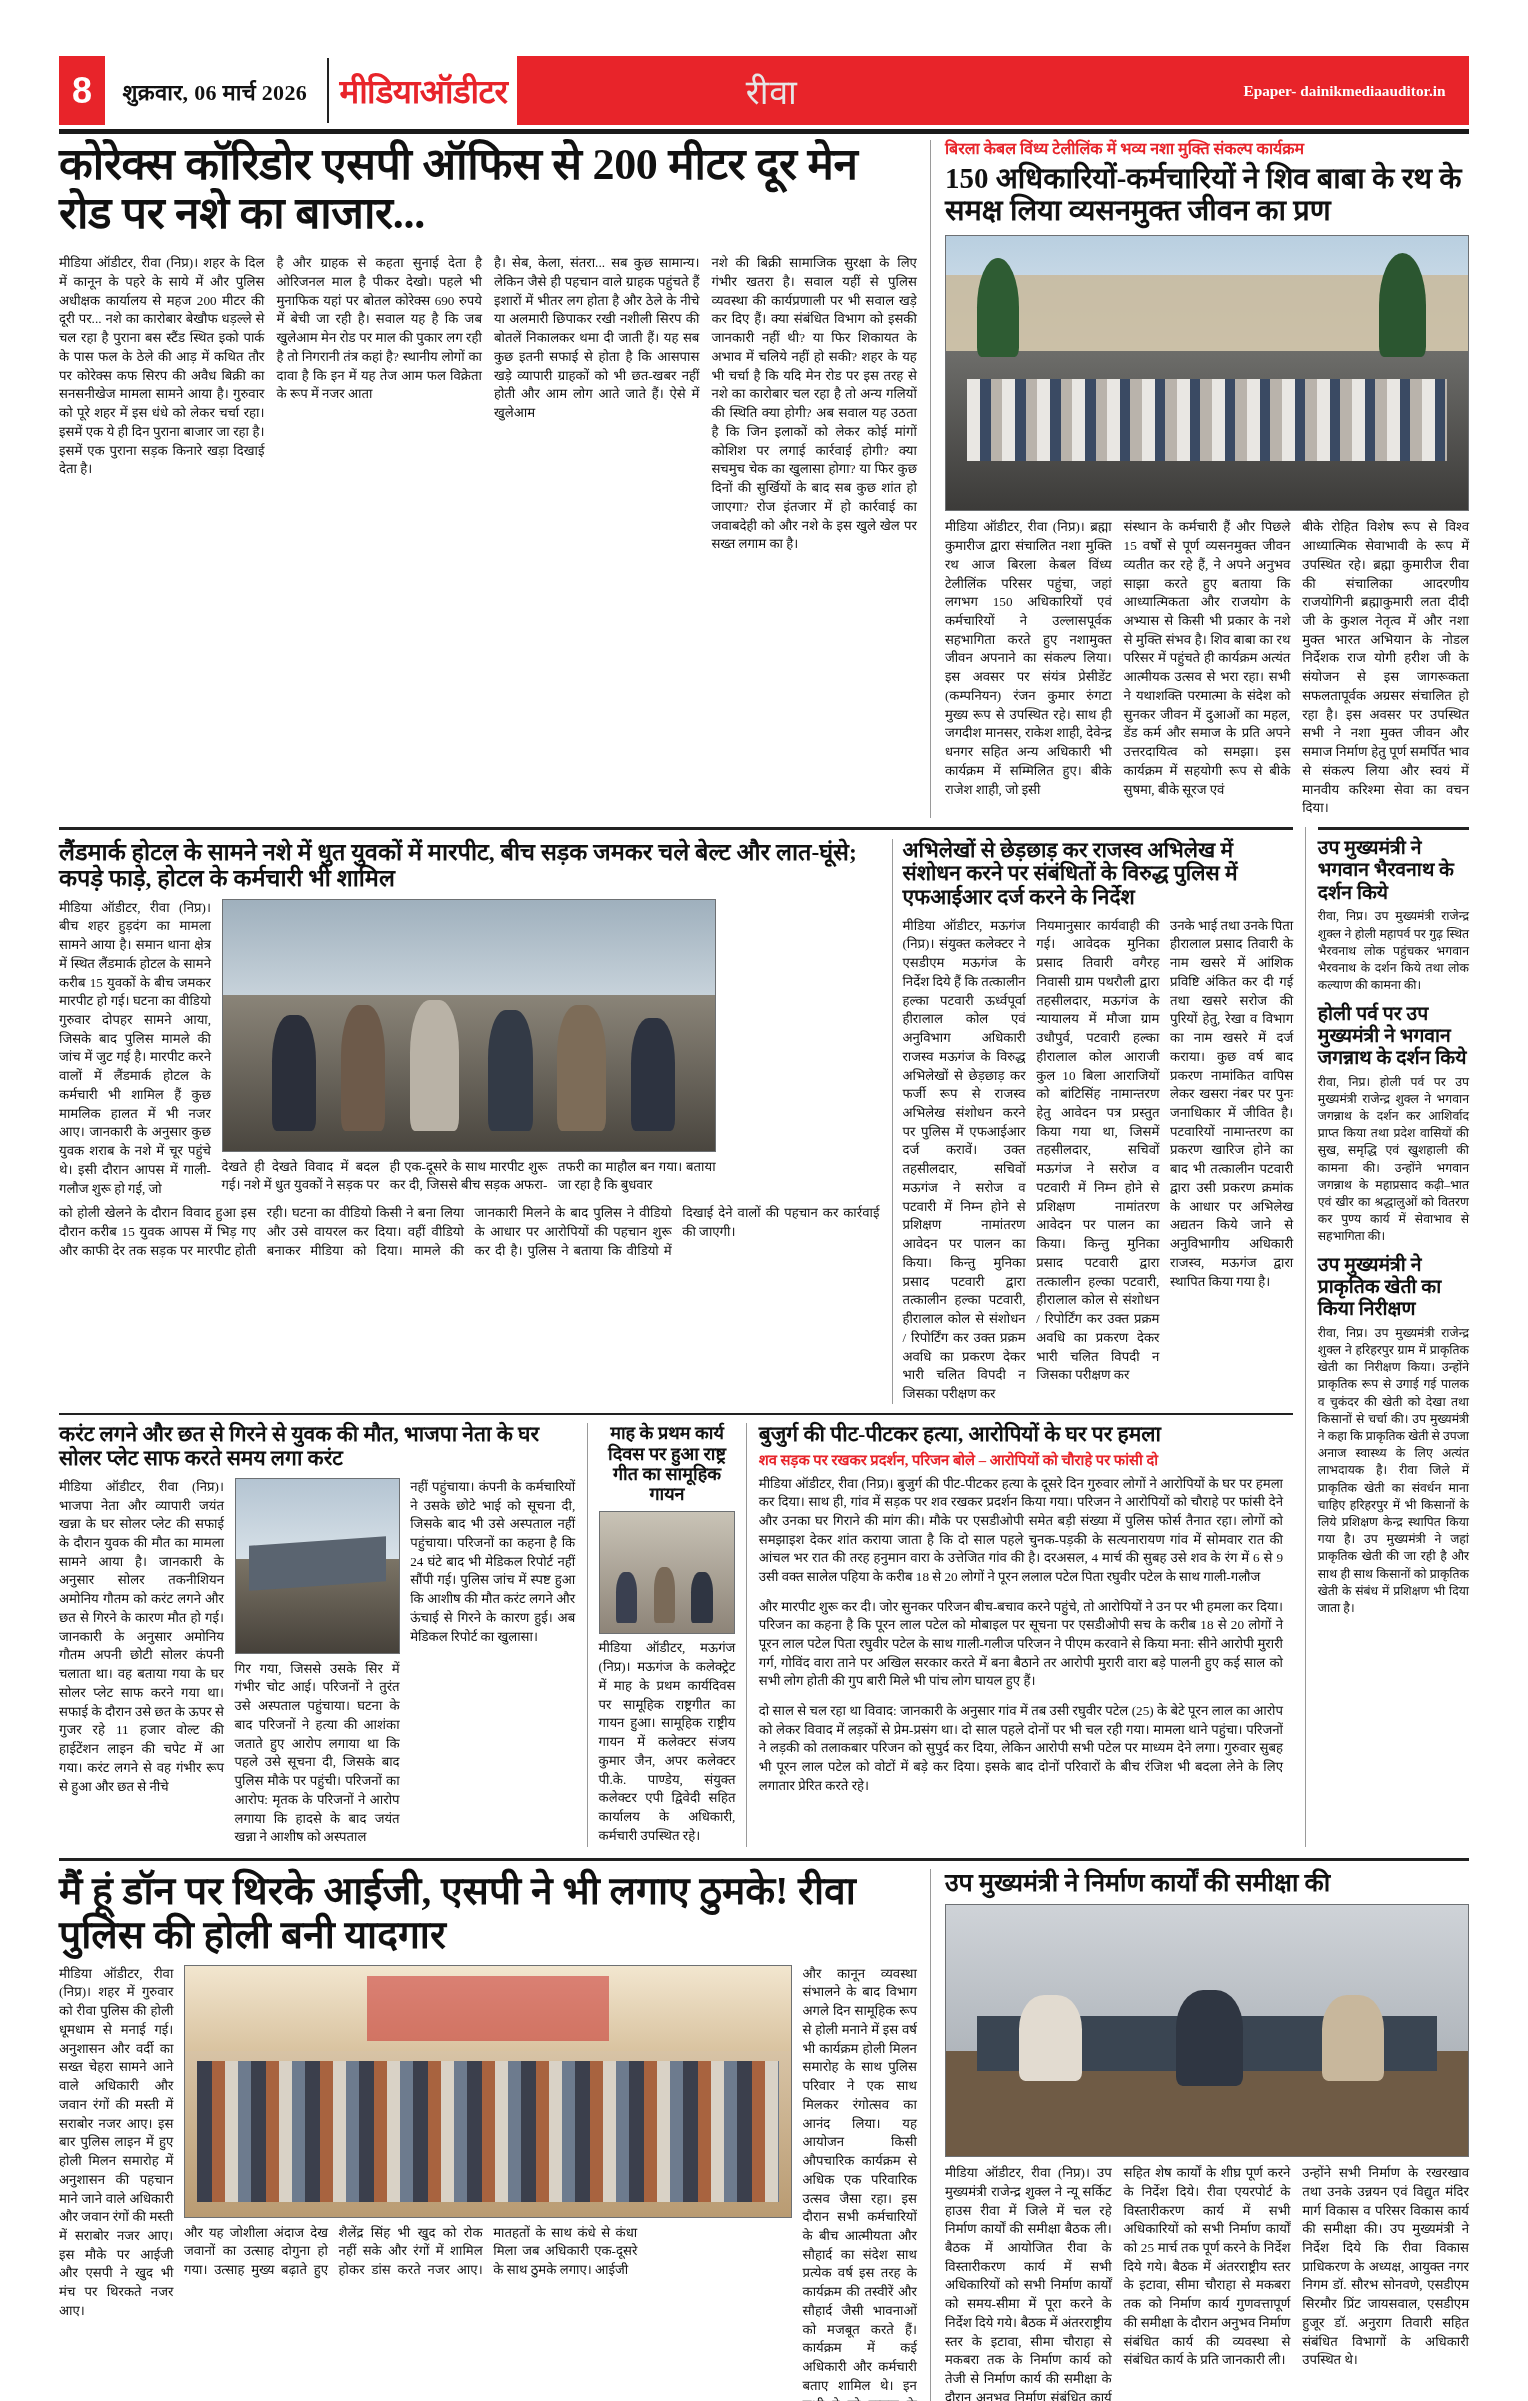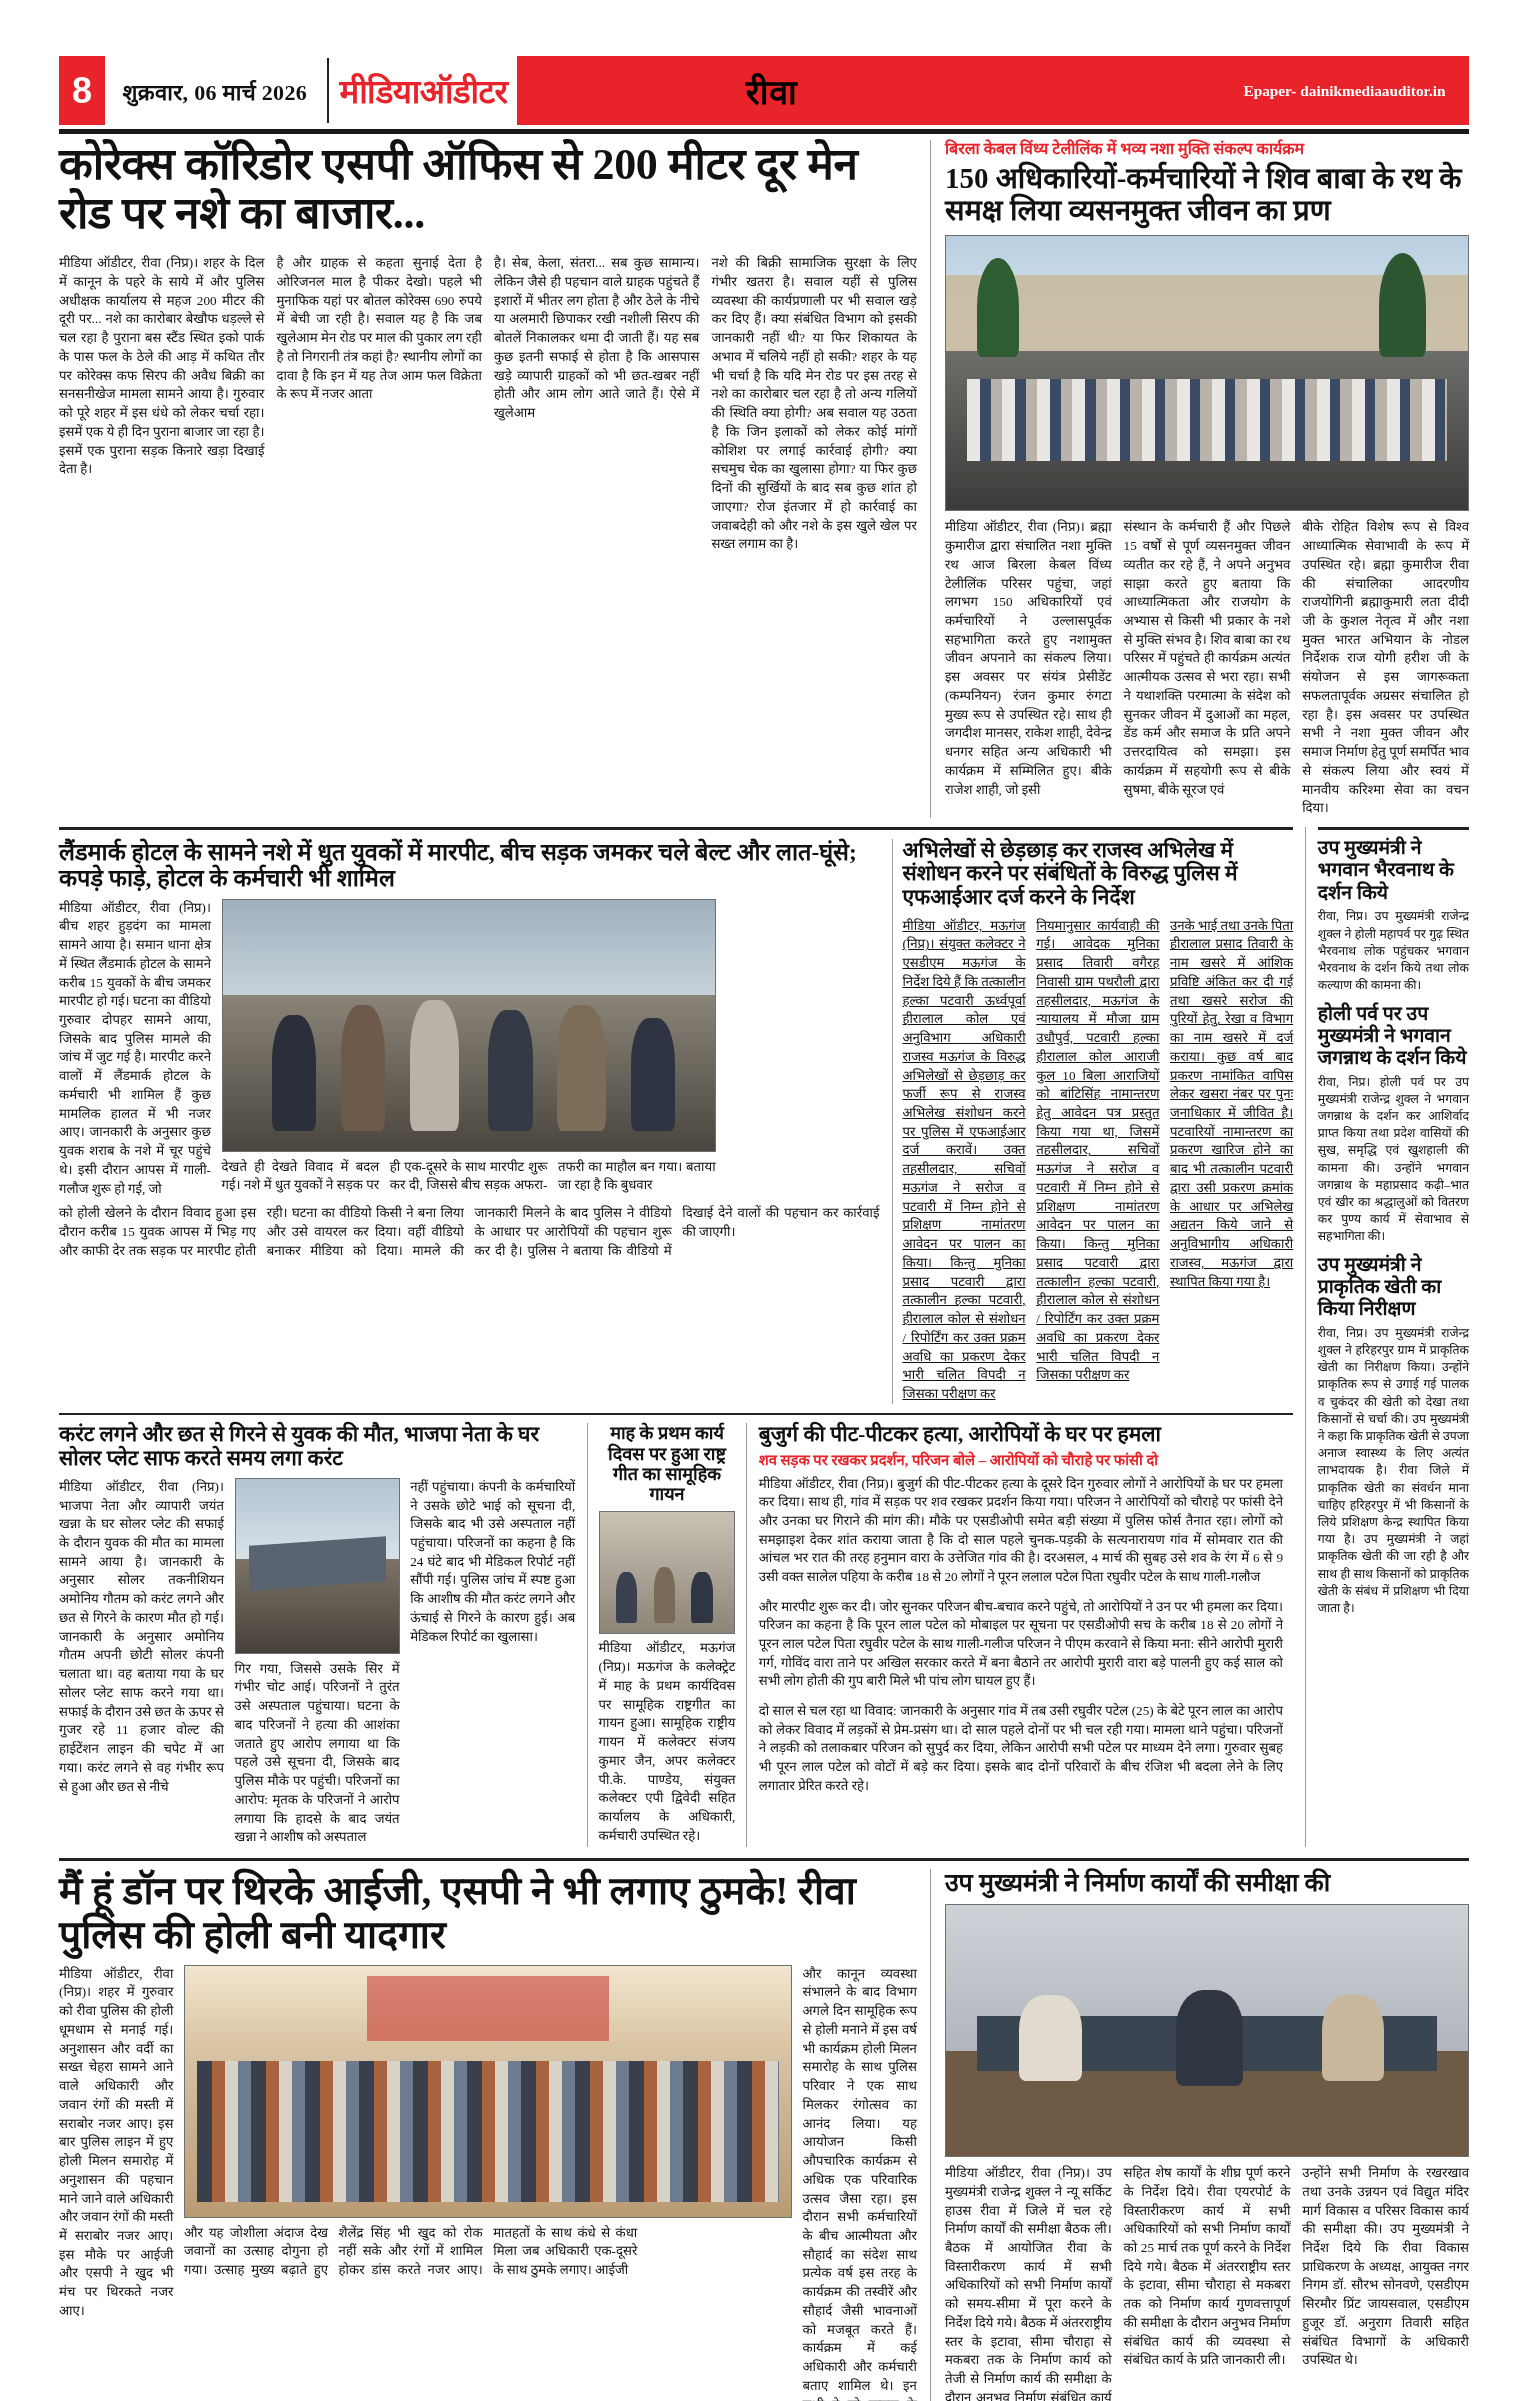--- a/index.html
+++ b/index.html
@@ -40,21 +40,21 @@
     display:flex; align-items:center; padding:0 9.4px 0 10.6px;
     color:#e8242a; font-size:33px; font-weight:bold; white-space:nowrap;
     font-family:"Liberation Serif","DejaVu Serif",serif;
     letter-spacing:-0.6px;
   }
   .mast-red{
     flex:1; background:#e8242a; display:flex; align-items:center;
     position:relative;
   }
   .mast-city{
-    color:#000000; font-size:34px; font-weight:bold;
+    color:#e5e5e5; font-size:34px; font-weight:normal;
     position:absolute; left:229px; top:50%; transform:translateY(-50%);
     letter-spacing:0.6px;
   }
   .mast-epaper{
     color:#fff; font-size:15.3px; font-weight:bold;
     position:absolute; right:23.5px; top:50%; transform:translateY(-50%);
     font-family:"Liberation Serif","DejaVu Serif",serif;
   }
   .mast-rule{ height:5.3px; background:#1a1a1a; margin-top:3.5px; }
 
@@ -115,21 +115,21 @@
   .side-body{ font-size:12.3px; line-height:1.4; text-align:justify;}
 
   .row1{ display:flex; gap:0; }
   .row1 .c1{ width:835px; padding-right:13px; border-right:1.2px solid #9a9a9a;}
   .row1 .c2{ width:400px; padding-left:9px; }
 
   .c1-cols{ display:flex; gap:10.6px; margin-top:7px; }
   .c1-cols .tc{ width:152px; }
   .c1-photo{ width:494px; height:253px; }
   .c2-cols{ display:flex; gap:10.6px; margin-top:7px; }
-  .c2-cols > div{ flex:1;text-decoration:underline; }
+  .c2-cols > div{ flex:1; }
 
   .row2{ display:flex; margin-top:9.4px; border-top:2.4px solid #222; padding-top:8.2px;}
   .row2 .d1{ width:529px; padding-right:11.8px; border-right:1.2px solid #9a9a9a;}
   .row2 .d2{ width:159px; padding:0 10.6px; border-right:1.2px solid #9a9a9a;}
   .row2 .d3{ width:536px; padding-left:11.8px; }
 
   .d1-cols{ display:flex; gap:10.6px; margin-top:7px;}
   .d1-cols > div{ flex:1; }
   .d3-cols{ display:flex; gap:10.6px; margin-top:5.9px;flex-direction:column;}
   .d3-cols > div{ flex:1; }

